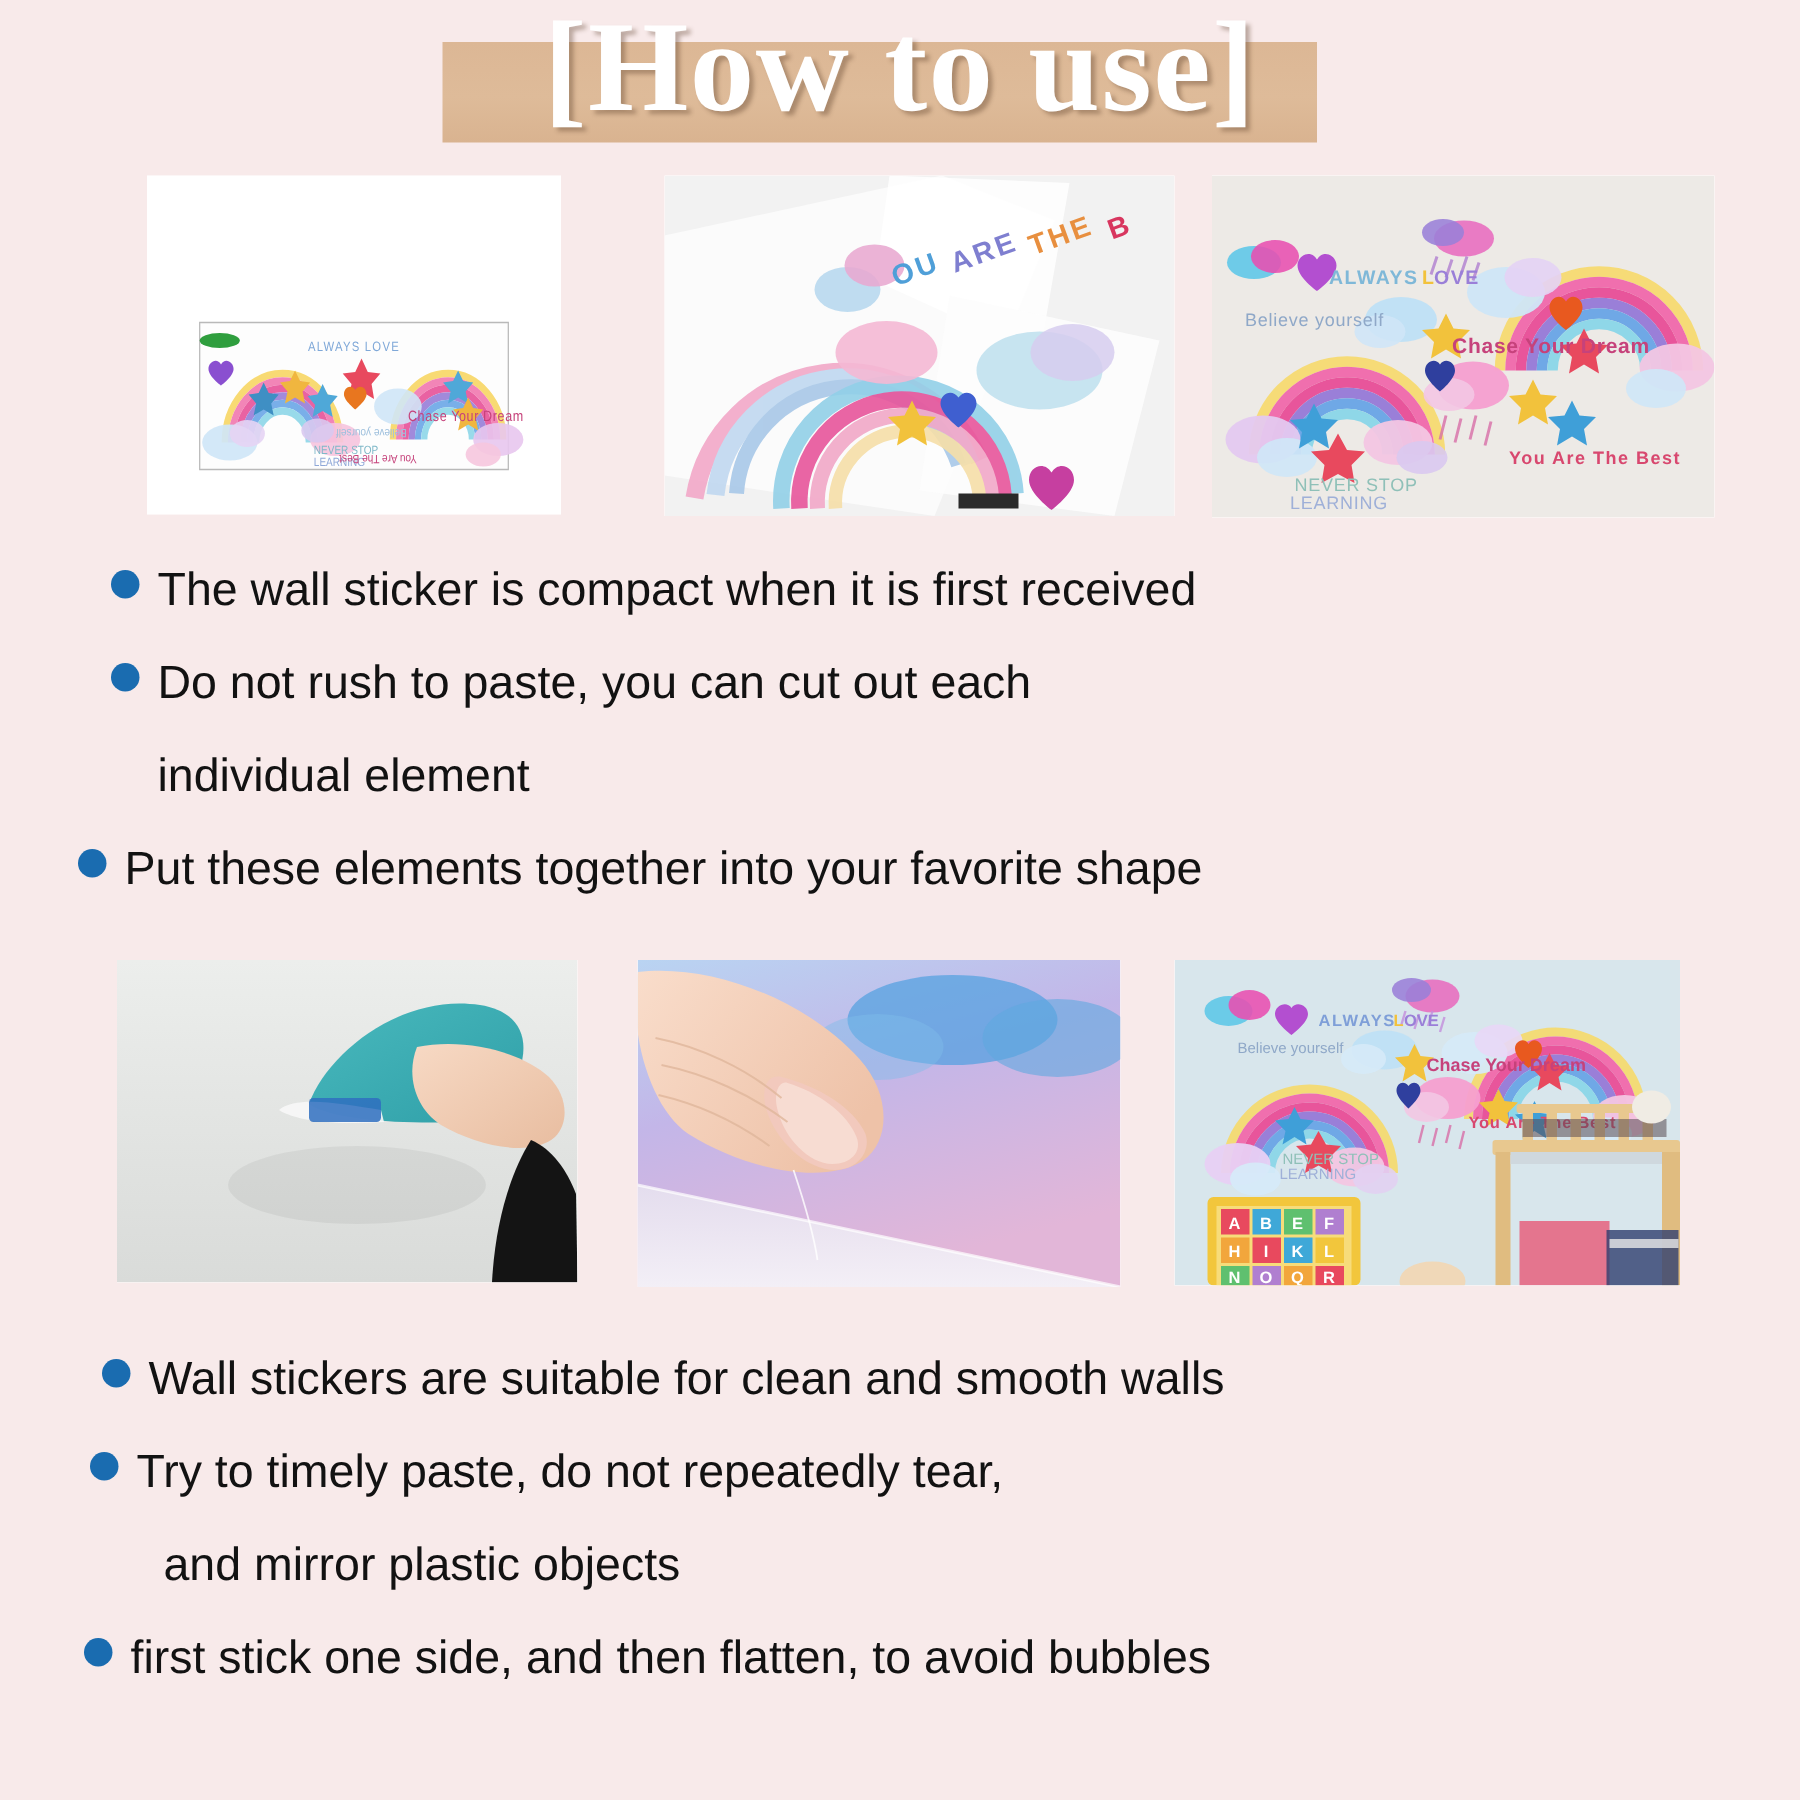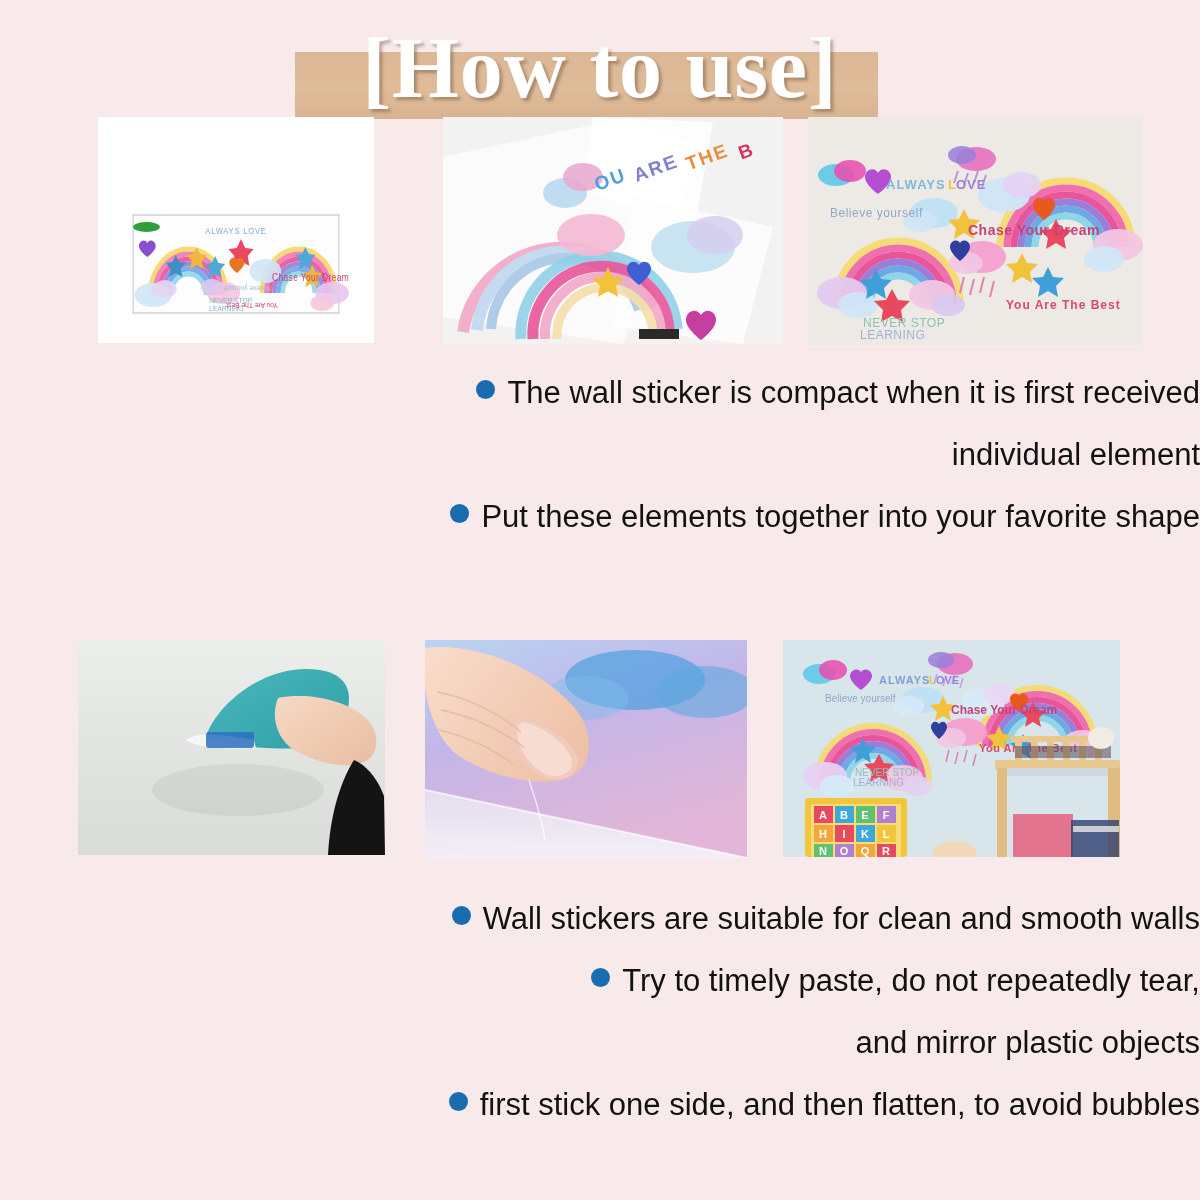--- a/index.html
+++ b/index.html
@@ -14,21 +14,20 @@
     overflow: hidden;
     position: relative;
   }
 
   
   .title-wrap {
     position: absolute;
     left: 0; top: 0;
     width: 1200px;
     height: 110px;
-    margin-top: 24px;
   }
   .title-banner {
     position: absolute;
     left: 295px;
     top: 28px;
     width: 583px;
     height: 67px;
     background: linear-gradient(180deg, #dcb795 0%, #debb99 55%, #d9b390 100%);
   }
   .title-text {
@@ -72,21 +71,20 @@
   #bullets-bottom { top: 888px; }
 
   .bullet-line {
     position: relative;
     display: flex;
     align-items: baseline;
     color: #121212;
     font-size: 31px;
     line-height: 62px;
     white-space: nowrap;
-    justify-content: flex-end;
   }
   .dot {
     flex: 0 0 auto;
     width: 19px;
     height: 19px;
     border-radius: 50%;
     background: #1a6cb0;
     margin-right: 12px;
     position: relative;
     top: -4px;
@@ -267,20 +265,24 @@
       <text x="52" y="222" font-family="Liberation Sans, sans-serif" font-size="12" fill="#9fb0d8" letter-spacing="0.5">LEARNING</text>
       <text x="198" y="192" font-family="Liberation Sans, sans-serif" font-size="12" font-weight="bold" fill="#d8486f" letter-spacing="1">You Are The Best</text>
     </svg>
   </div>
 </div>
 
 <div class="bullets" id="bullets-top">
   <div class="bullet-line" style="padding-left:74px">
     <span class="dot"></span>
     <span class="btext">The wall sticker is compact when it is first received</span>
+  </div>
+  <div class="bullet-line" style="padding-left:74px">
+    <span class="dot"></span>
+    <span class="btext">Do not rush to paste, you can cut out each</span>
   </div>
   <div class="bullet-line" style="padding-left:74px">
     <span class="dot hidden"></span>
     <span class="btext">individual element</span>
   </div>
   <div class="bullet-line" style="padding-left:52px">
     <span class="dot"></span>
     <span class="btext">Put these elements together into your favorite shape</span>
   </div>
 </div>

